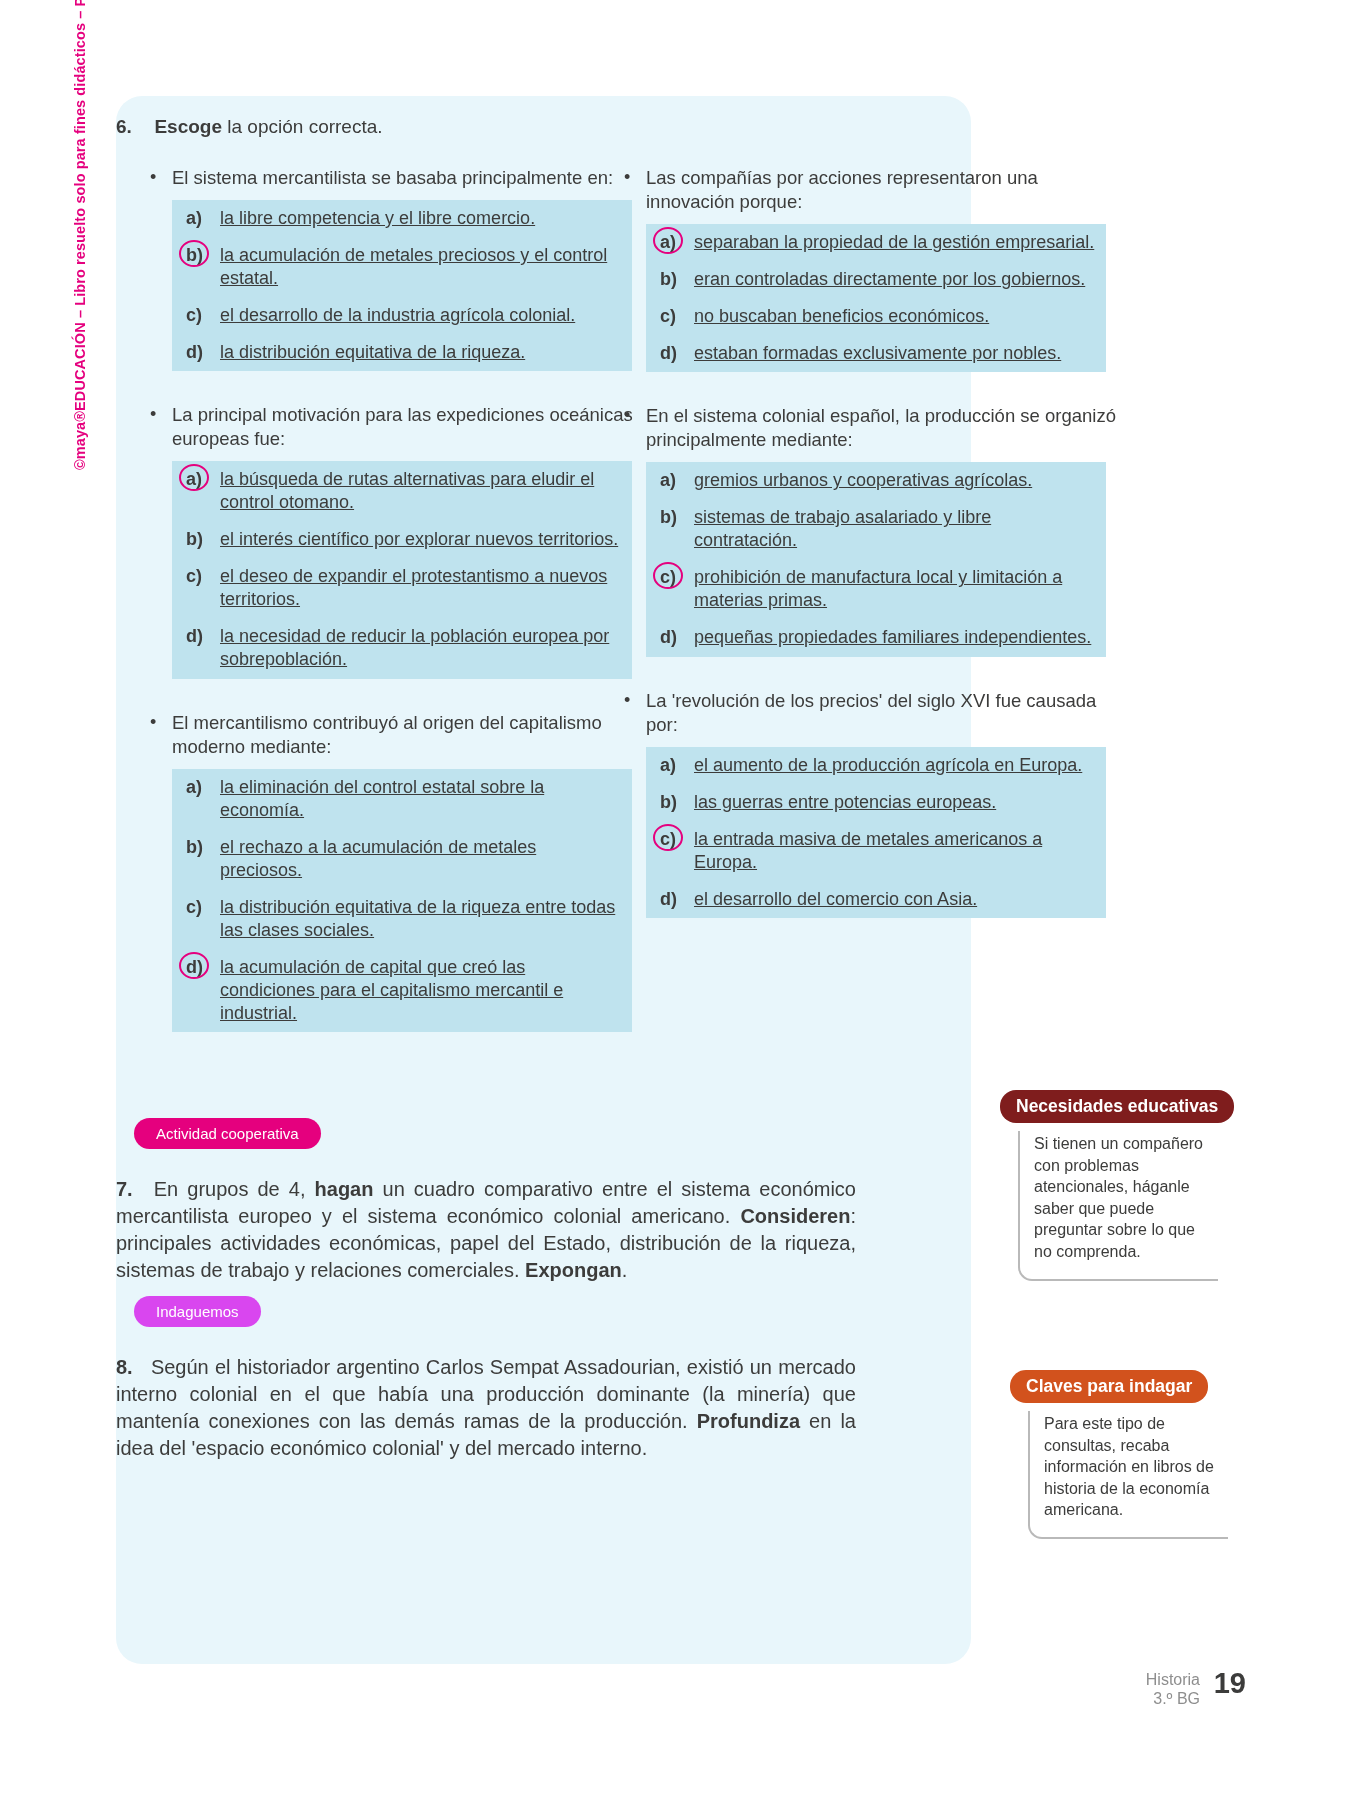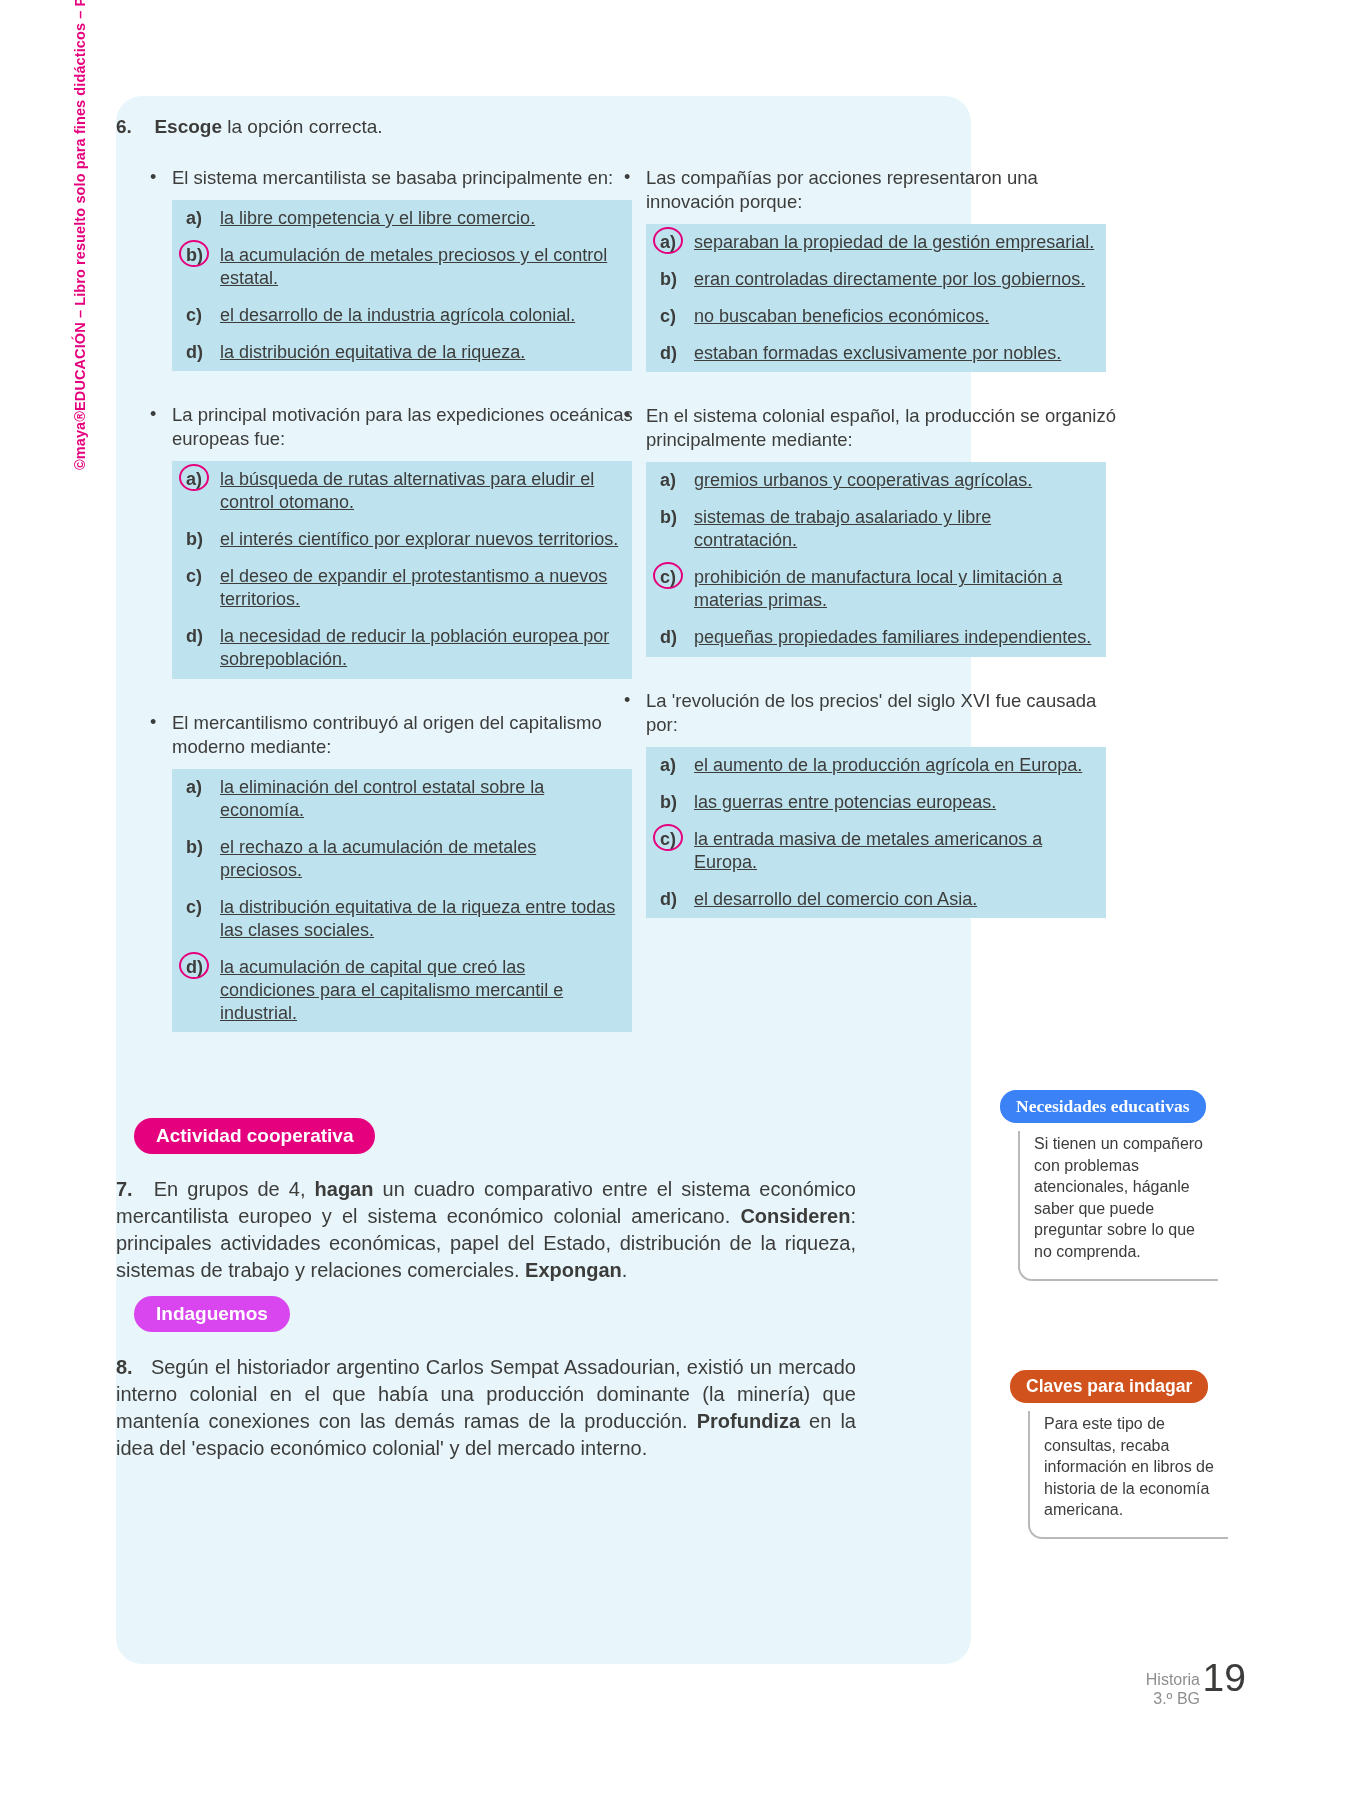--- a/index.html
+++ b/index.html
@@ -112,22 +112,22 @@
     border-radius: 50%;
     box-sizing: border-box;
   }
   .opt-text { flex: 1 1 auto; text-decoration: underline; }
 
   
   .tag {
     position: absolute;
     display: inline-block;
     color: #ffffff;
-    font-weight: bold;
-    font-size: 19px;
+    font-weight: normal;
+    font-size: 15px;
     border-radius: 18px;
     padding: 7px 22px;
   }
   .tag.pink { background: #e5007e; }
   .tag.orange { background: #d946ef; }
 
   .para {
     position: absolute;
     font-size: 20px;
     line-height: 1.35;
@@ -143,21 +143,21 @@
     width: 240px;
   }
   .note-head {
     color: #ffffff;
     font-weight: bold;
     font-size: 17.5px;
     border-radius: 16px;
     padding: 6px 16px;
     display: inline-block;
   }
-  .note-head.pink { background: #3b82f6; font-family: Liberation Serif, serif; }
+  .note-head.pink { background: #7f1d1d; }
   .note-head.orange { background: #d2521d; }
   .note-body {
     margin-top: 8px;
     margin-left: 18px;
     font-size: 16px;
     line-height: 1.35;
     color: #3c3c3b;
     border-left: 2px solid #b9b9b9;
     border-bottom: 2px solid #b9b9b9;
     border-bottom-left-radius: 14px;
@@ -174,22 +174,22 @@
     color: #8e8e8e;
   }
   .footer-sub {
     font-size: 16px;
     line-height: 1.2;
   }
   .footer-page {
     position: absolute;
     right: 116px;
     bottom: 78px;
-    font-size: 39px;
-    font-weight: normal;
+    font-size: 29px;
+    font-weight: bold;
     color: #3c3c3b;
     margin-left: 23px;
   }
 </style>
 </head>
 <body>
 
 <div class="page">
 
   <div class="side-text">

